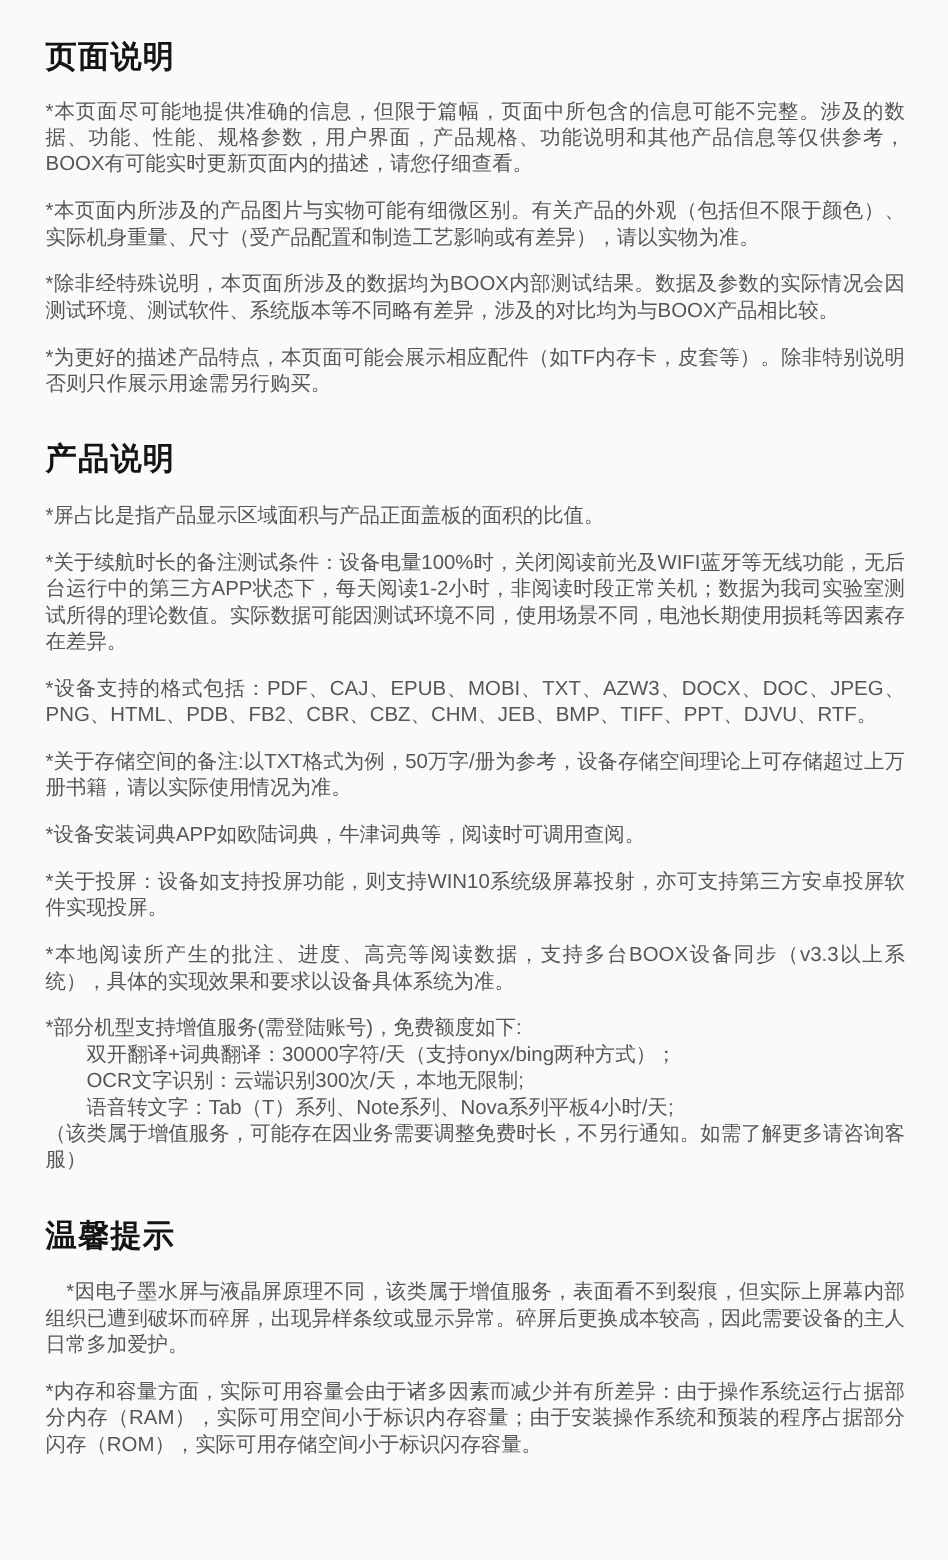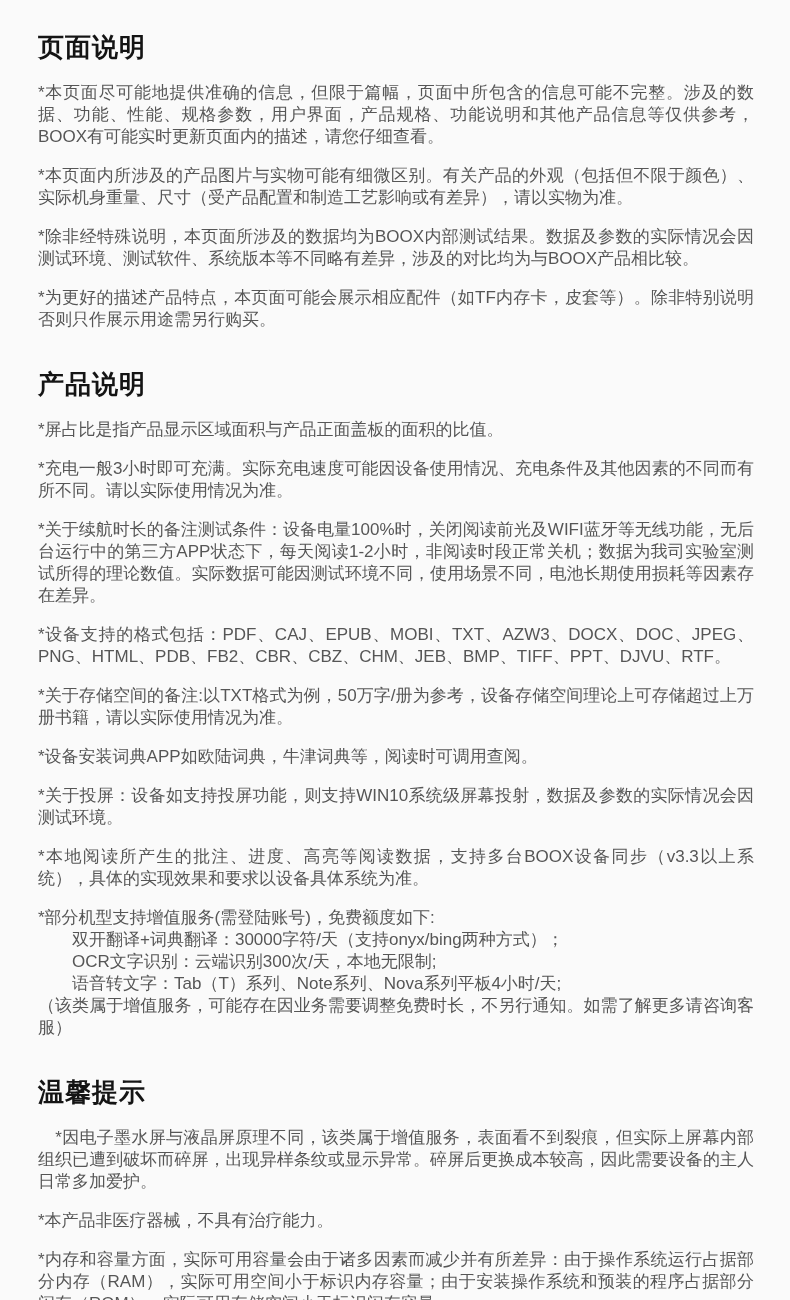--- a/index.html
+++ b/index.html
@@ -20,20 +20,21 @@
   h2.section-title {
     margin: 0 0 18px 0;
     font-size: 26px;
     line-height: 34px;
     font-weight: 700;
     color: #141414;
     letter-spacing: 1px;
   }
   .section + .section h2.section-title {
     margin-top: 36px;
+    font-family: Liberation Mono, monospace;
   }
   p.para {
     margin: 0 4px 17px 0;
     font-size: 17px;
     line-height: 22px;
     color: #565656;
     white-space: pre-wrap;
     text-align: justify;
     text-justify: inter-ideograph;
   }
@@ -47,34 +48,32 @@
     <h2 class="section-title">页面说明</h2>
     <p class="para">*本页面尽可能地提供准确的信息，但限于篇幅，页面中所包含的信息可能不完整。涉及的数据、功能、性能、规格参数，用户界面，产品规格、功能说明和其他产品信息等仅供参考，BOOX有可能实时更新页面内的描述，请您仔细查看。</p>
     <p class="para">*本页面内所涉及的产品图片与实物可能有细微区别。有关产品的外观（包括但不限于颜色）、实际机身重量、尺寸（受产品配置和制造工艺影响或有差异），请以实物为准。</p>
     <p class="para">*除非经特殊说明，本页面所涉及的数据均为BOOX内部测试结果。数据及参数的实际情况会因测试环境、测试软件、系统版本等不同略有差异，涉及的对比均为与BOOX产品相比较。</p>
     <p class="para">*为更好的描述产品特点，本页面可能会展示相应配件（如TF内存卡，皮套等）。除非特别说明否则只作展示用途需另行购买。</p>
   </div>
 
   <div class="section">
     <h2 class="section-title">产品说明</h2>
     <p class="para">*屏占比是指产品显示区域面积与产品正面盖板的面积的比值。</p>
-    <p class="para">*充电一般3小时即可充满。实际充电速度可能因设备使用情况、充电条件及其他因素的不同而有所不同。请以实际使用情况为准。</p>
     <p class="para">*关于续航时长的备注测试条件：设备电量100%时，关闭阅读前光及WIFI蓝牙等无线功能，无后台运行中的第三方APP状态下，每天阅读1-2小时，非阅读时段正常关机；数据为我司实验室测试所得的理论数值。实际数据可能因测试环境不同，使用场景不同，电池长期使用损耗等因素存在差异。</p>
     <p class="para">*设备支持的格式包括：PDF、CAJ、EPUB、MOBI、TXT、AZW3、DOCX、DOC、JPEG、PNG、HTML、PDB、FB2、CBR、CBZ、CHM、JEB、BMP、TIFF、PPT、DJVU、RTF。</p>
     <p class="para">*关于存储空间的备注:以TXT格式为例，50万字/册为参考，设备存储空间理论上可存储超过上万册书籍，请以实际使用情况为准。</p>
     <p class="para">*设备安装词典APP如欧陆词典，牛津词典等，阅读时可调用查阅。</p>
-    <p class="para">*关于投屏：设备如支持投屏功能，则支持WIN10系统级屏幕投射，数据及参数的实际情况会因测试环境。</p>
+    <p class="para">*关于投屏：设备如支持投屏功能，则支持WIN10系统级屏幕投射，亦可支持第三方安卓投屏软件实现投屏。</p>
     <p class="para">*本地阅读所产生的批注、进度、高亮等阅读数据，支持多台BOOX设备同步（v3.3以上系统），具体的实现效果和要求以设备具体系统为准。</p>
     <p class="para">*部分机型支持增值服务(需登陆账号)，免费额度如下:
 　　双开翻译+词典翻译：30000字符/天（支持onyx/bing两种方式）；
 　　OCR文字识别：云端识别300次/天，本地无限制;
 　　语音转文字：Tab（T）系列、Note系列、Nova系列平板4小时/天;
 （该类属于增值服务，可能存在因业务需要调整免费时长，不另行通知。如需了解更多请咨询客服）</p>
   </div>
 
   <div class="section">
     <h2 class="section-title">温馨提示</h2>
     <p class="para">　*因电子墨水屏与液晶屏原理不同，该类属于增值服务，表面看不到裂痕，但实际上屏幕内部组织已遭到破坏而碎屏，出现异样条纹或显示异常。碎屏后更换成本较高，因此需要设备的主人日常多加爱护。</p>
-    <p class="para">*本产品非医疗器械，不具有治疗能力。</p>
     <p class="para">*内存和容量方面，实际可用容量会由于诸多因素而减少并有所差异：由于操作系统运行占据部分内存（RAM），实际可用空间小于标识内存容量；由于安装操作系统和预装的程序占据部分闪存（ROM），实际可用存储空间小于标识闪存容量。</p>
   </div>
 
 </div>
 
 </body></html>

